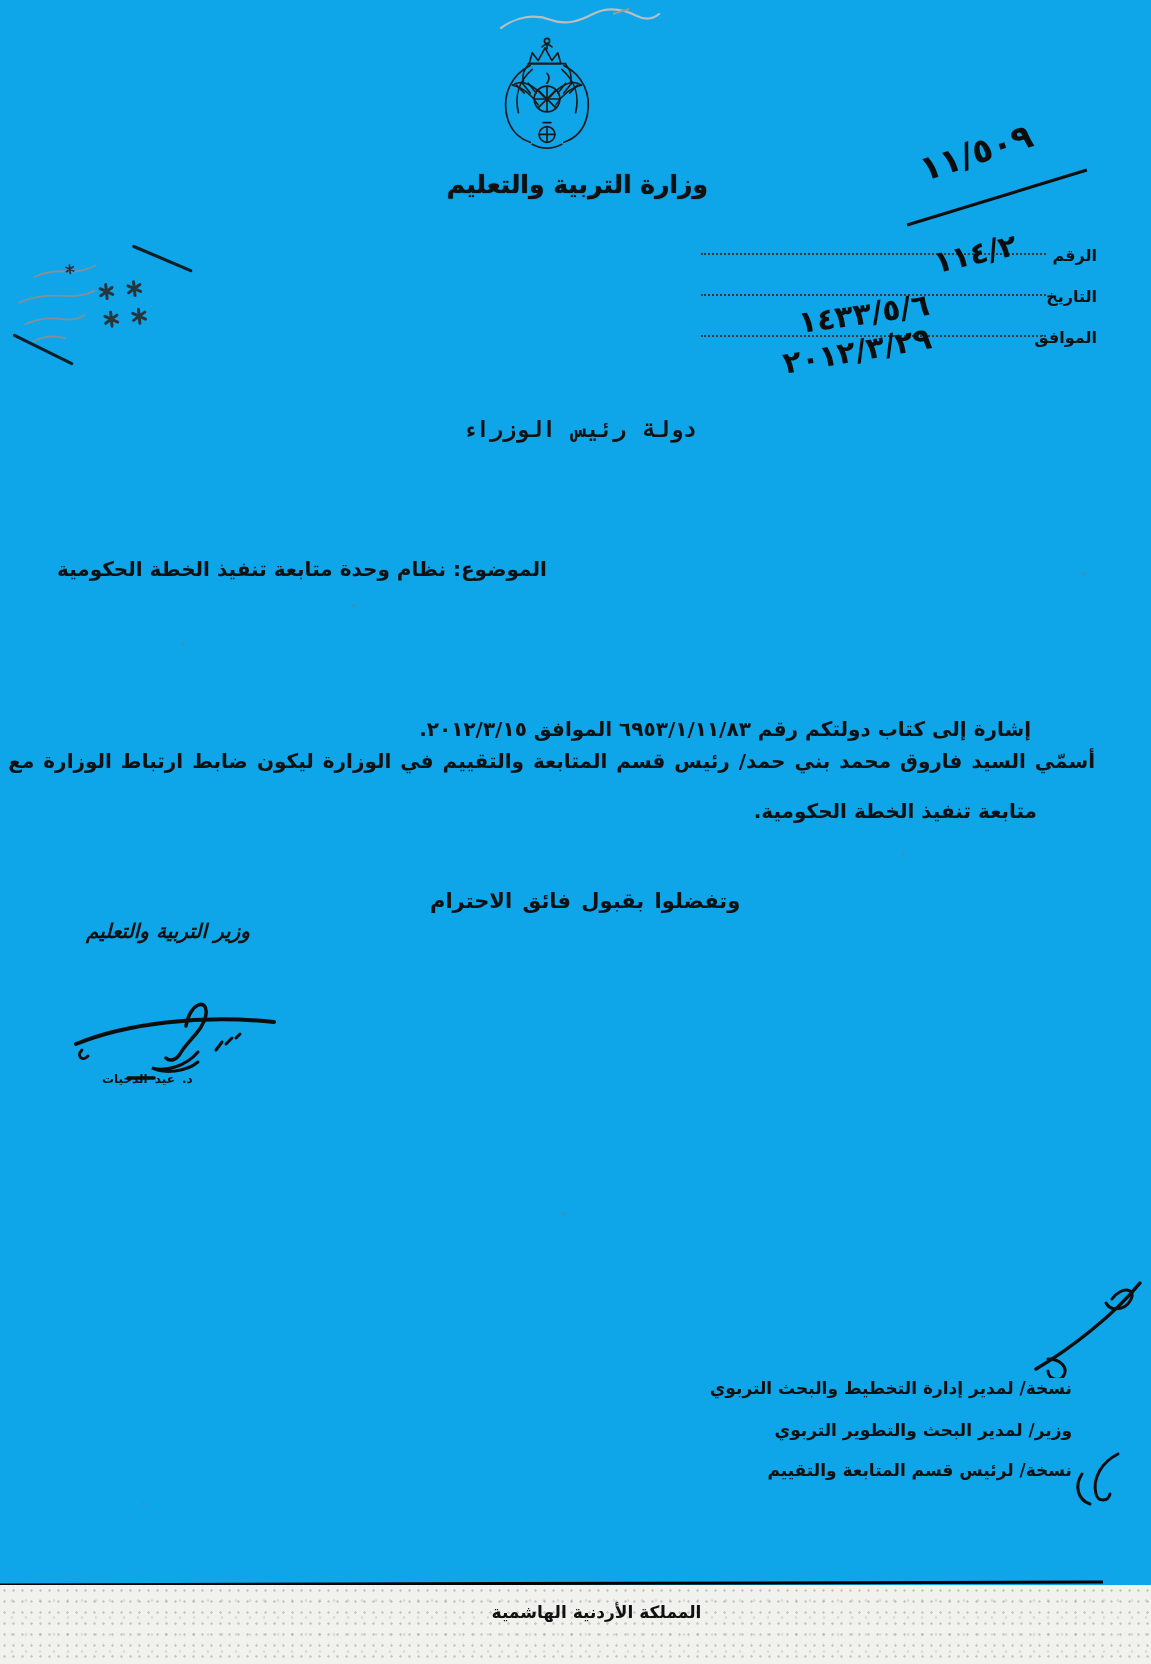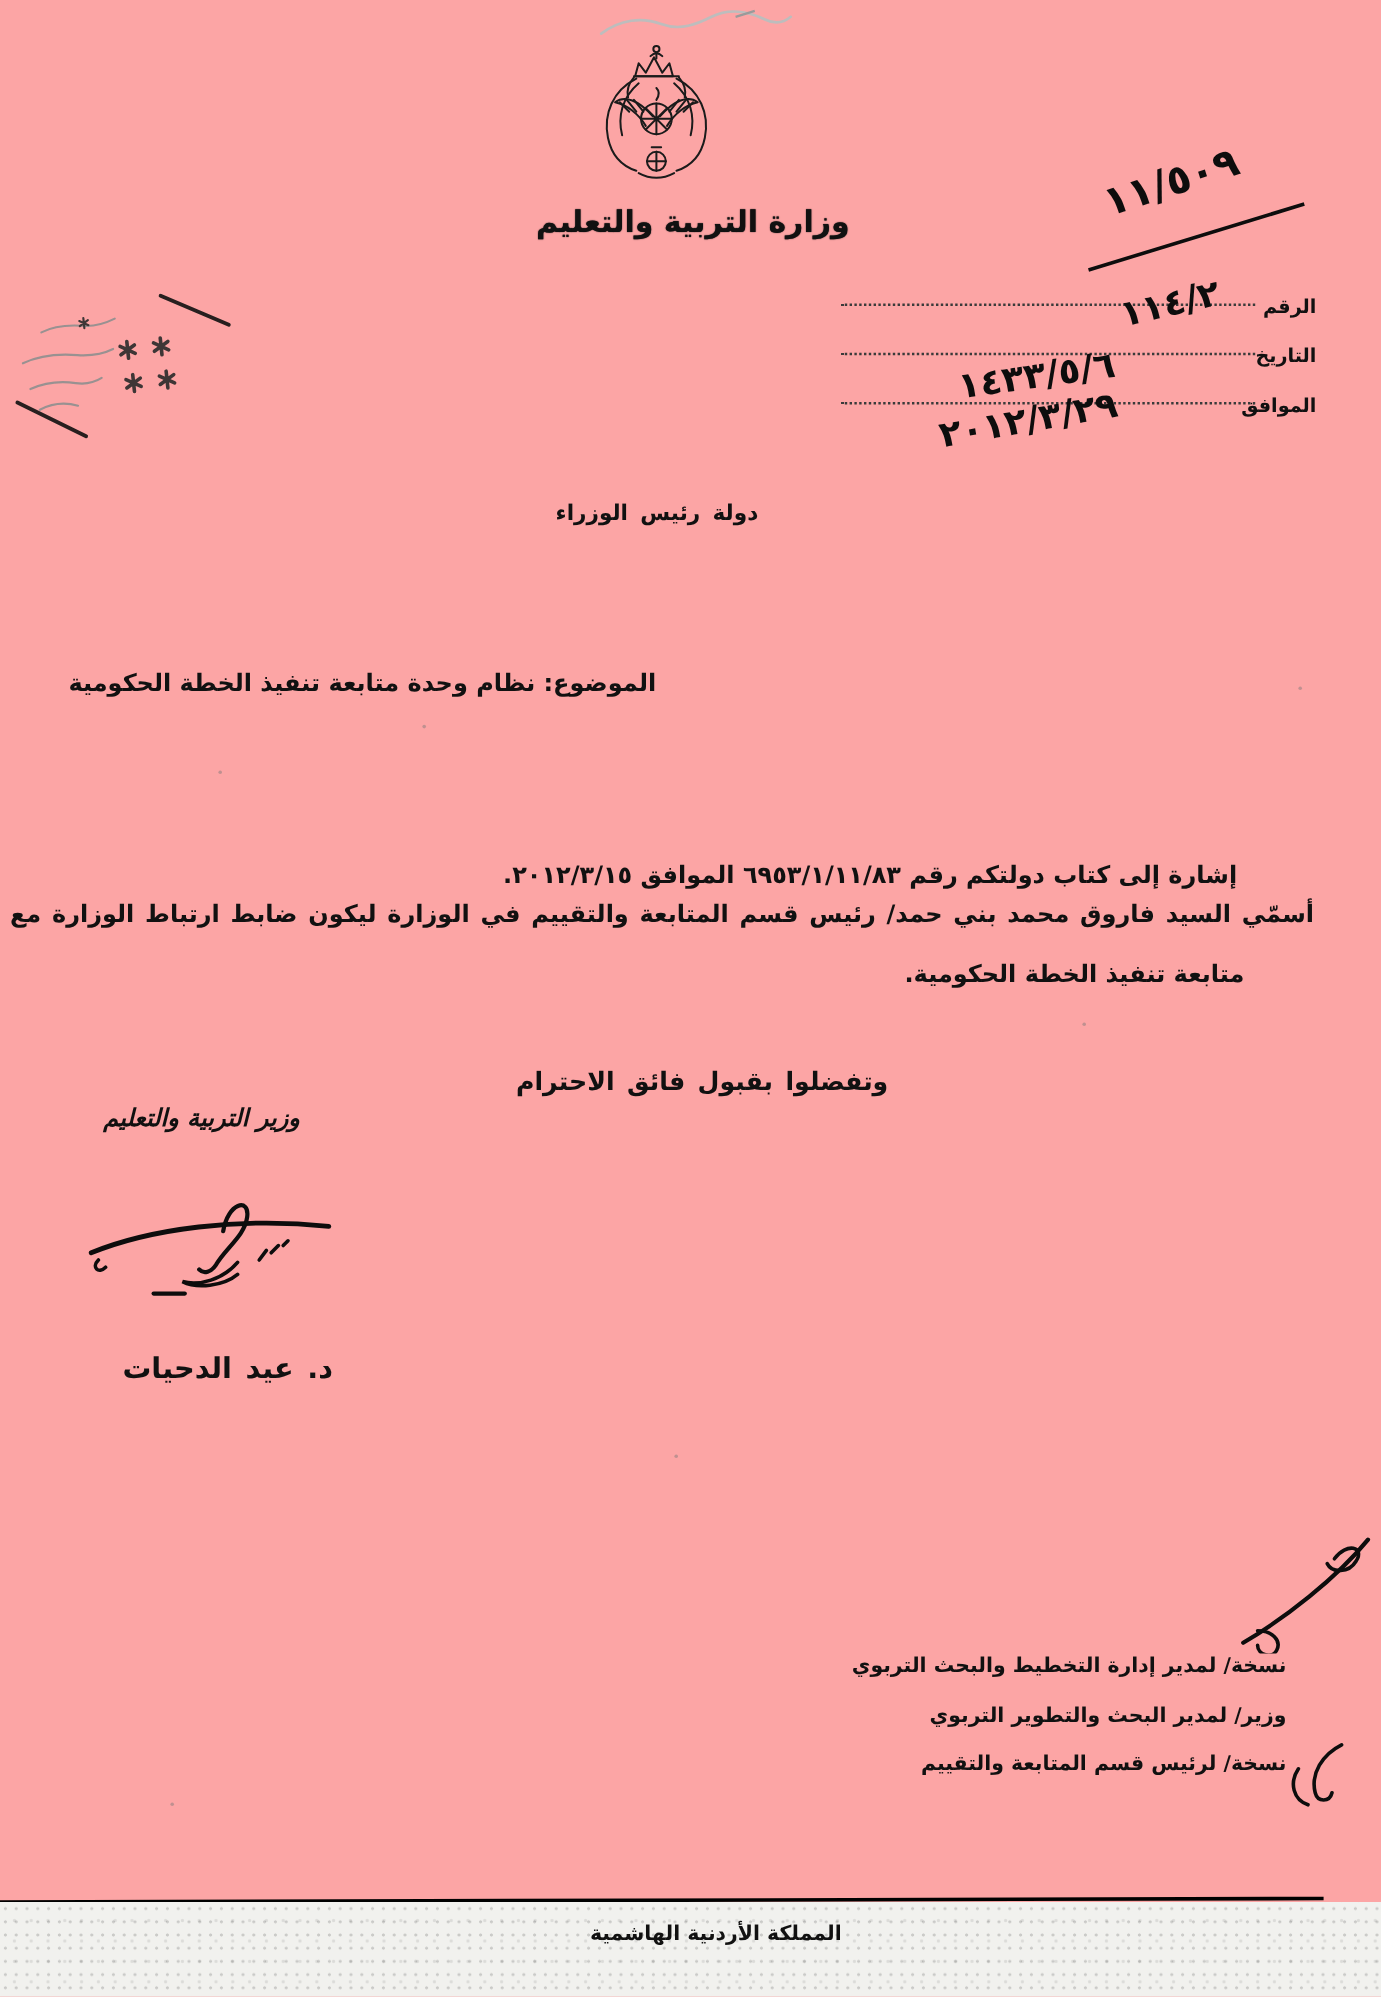--- a/index.html
+++ b/index.html
@@ -1,33 +1,33 @@
 <!DOCTYPE html>
 <html lang="ar" dir="rtl"><head>
 <meta charset="utf-8">
 <style>
   html,body{margin:0;padding:0;background:#e8e8e8;}
   .page{
-    position:relative;width:1151px;height:1664px;background:#fca5a5;
+    position:relative;width:1151px;height:1664px;background:#0ea5e9;
     font-family:"DejaVu Sans",sans-serif;color:#111;direction:rtl;overflow:hidden;
   }
   .abs{position:absolute;}
   .b{font-weight:bold;white-space:nowrap;}
   .center{text-align:center;}
   
   .ministry{left:452px;top:170px;width:256px;font-size:25px;letter-spacing:0;text-shadow:0 0 1px #111;}
-  .recipient{left:463px;top:417px;font-size:18px;word-spacing:4px;}
+  .recipient{left:463px;top:417px;font-size:22px;word-spacing:4px;font-family:Liberation Mono, monospace;}
   .subject{left:57px;top:557px;font-size:20px;}
   .greeting{right:211px;top:615px;font-size:20px;}
   .reference{right:120px;top:689px;font-size:20px;margin-top:28px;}
   .body1{right:56px;top:749px;font-size:20px;word-spacing:2px;}
   .body2{right:114px;top:799px;font-size:20px;}
   .closing{left:430px;top:889px;font-size:21px;word-spacing:3px;}
   .sig-title{left:86px;top:919px;font-size:20px;font-style:italic;}
-  .sig-name{left:102px;top:1126px;font-size:24px;word-spacing:3px;}
+  .sig-name{left:102px;top:1072px;font-size:12px;word-spacing:3px;}
   .copy-line{right:79px;font-size:17px;}
   
   .field-label{font-size:16px;font-weight:bold;white-space:nowrap;}
   .dotline{border-bottom:2.5px dotted #3a3a3a;height:1px;width:345px;}
   
   .hw{position:absolute;font-weight:bold;white-space:nowrap;color:#0d0d0d;
       font-family:"DejaVu Sans",sans-serif;}
   .hw-top{left:918px;top:132px;font-size:34px;transform:rotate(-18deg);}
   .hw-slash{left:903px;top:196px;width:188px;border-top:3.5px solid #0d0d0d;transform:rotate(-17deg);}
   .hw-num{left:933px;top:236px;font-size:30px;transform:rotate(-13deg);}

